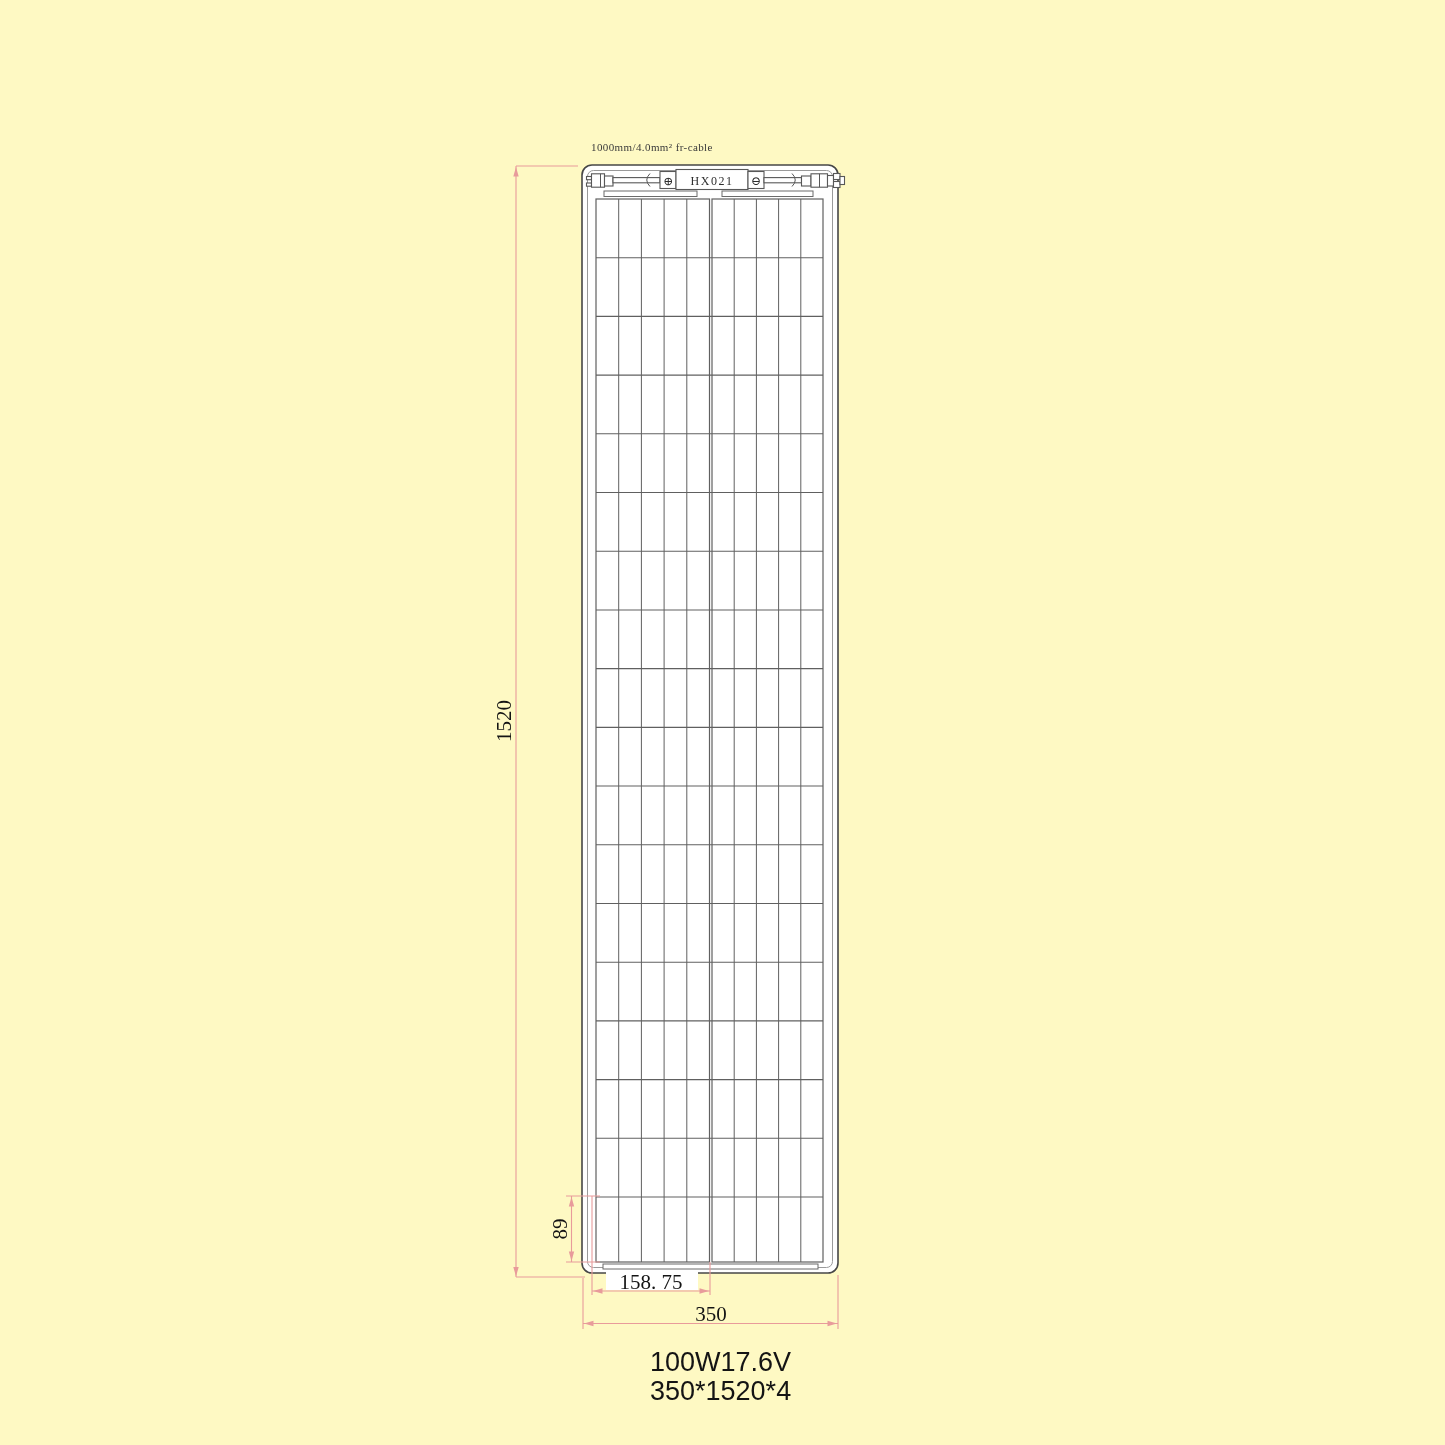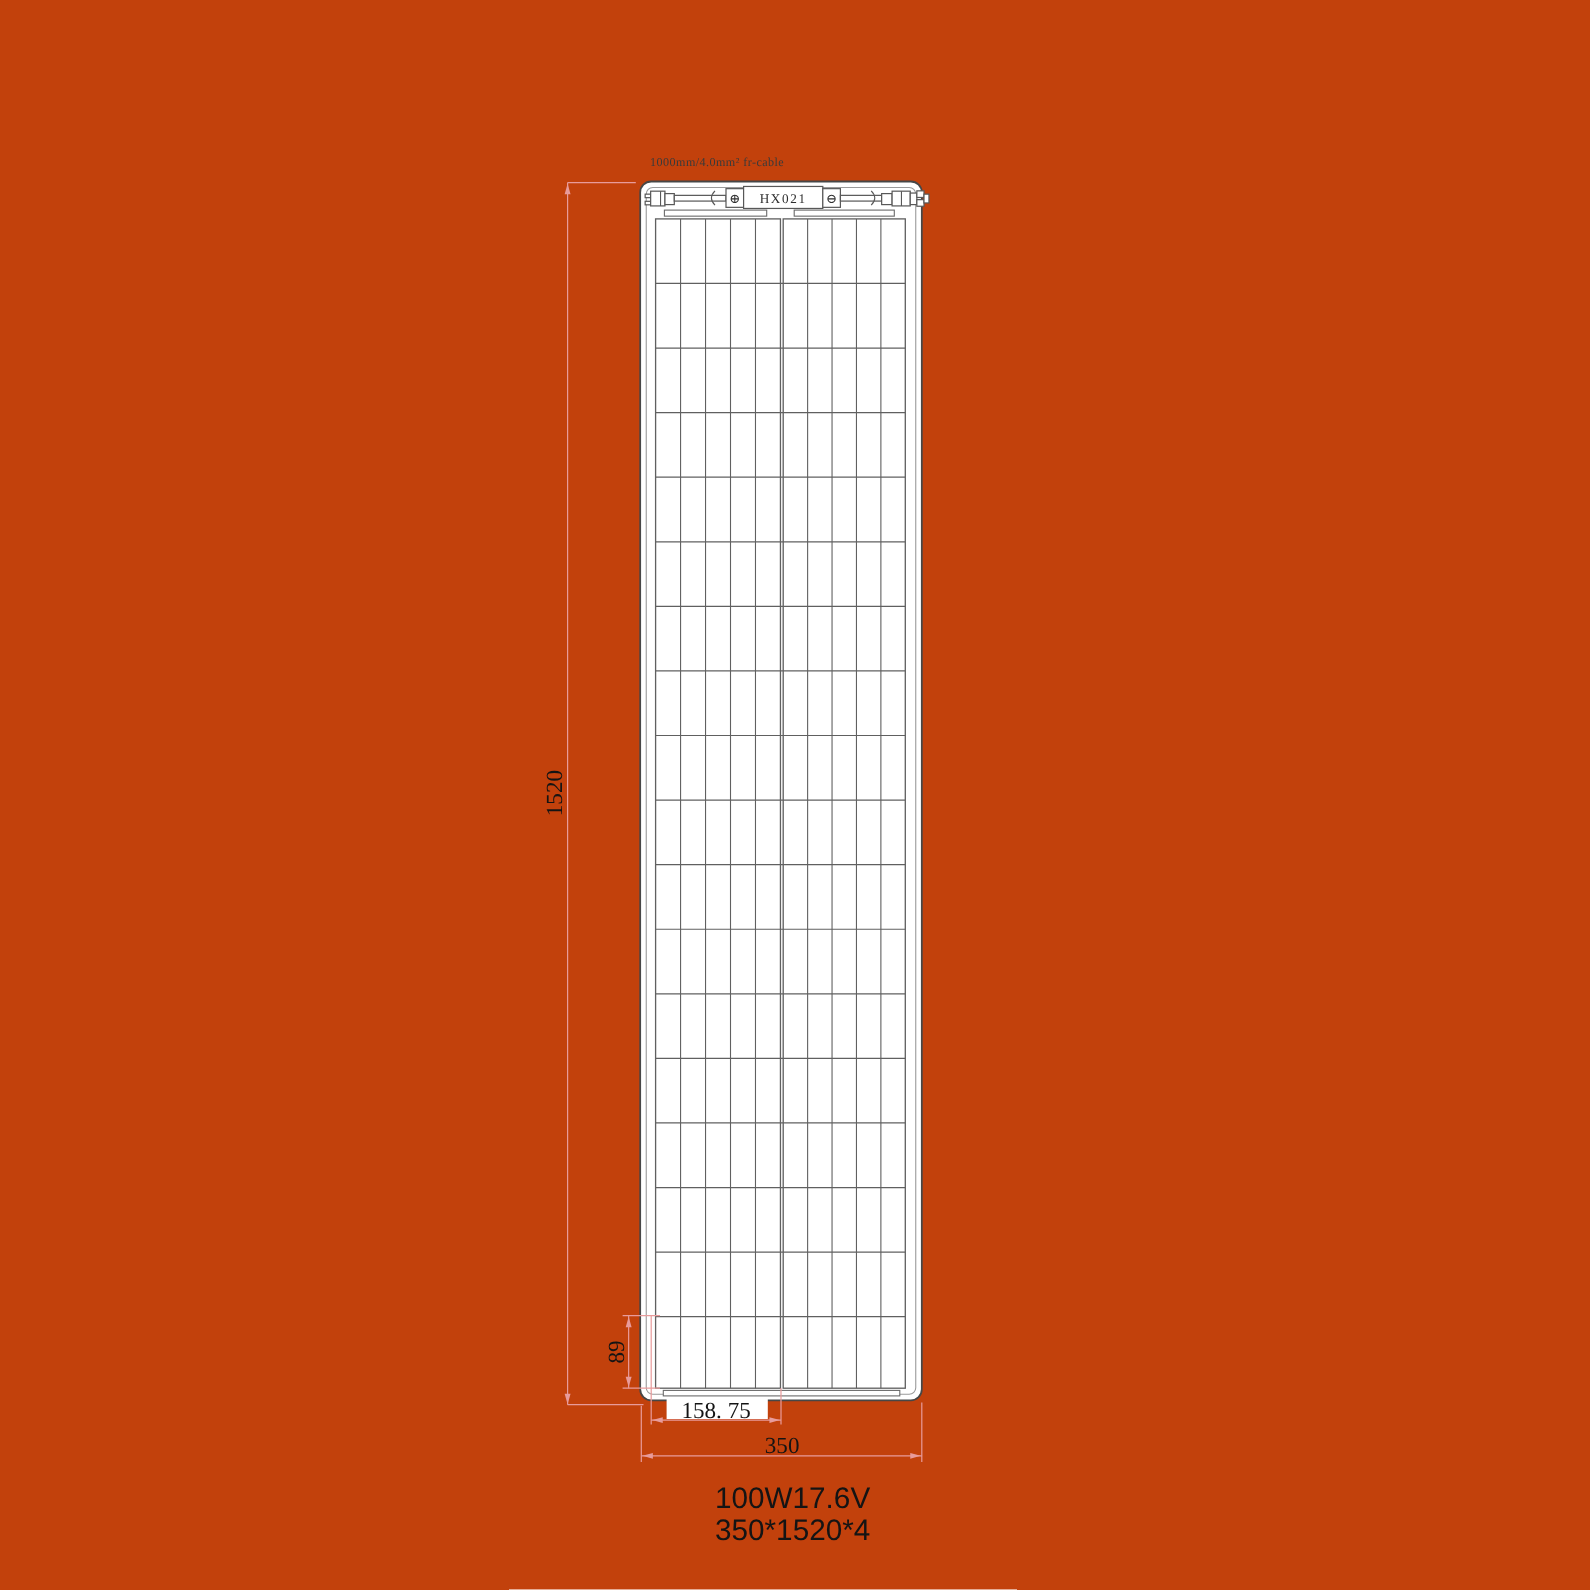--- a/index.html
+++ b/index.html
@@ -1,16 +1,16 @@
 <!DOCTYPE html>
 <html style="--dim: #e89b9b; --frame: #474747; --text: #141414;"><head>
 <meta charset="utf-8">
 <style>
   html,body{margin:0;padding:0;background:#fff;}
-  .canvas{position:relative;width:1445px;height:1445px;background:#c2410c;overflow:hidden;}
+  .canvas{position:relative;width:1445px;height:1445px;background:#fef9c3;overflow:hidden;}
   svg{position:absolute;left:0;top:0;}
   svg text{font-family:"Liberation Serif","DejaVu Serif",serif;fill:var(--text,#141414);}
   .frame{fill:#ffffff;stroke:var(--frame,#474747);stroke-width:1.6;}
   .inner{fill:none;stroke:#9a9a9a;stroke-width:1;}
   .part{fill:#ffffff;stroke:#585858;stroke-width:1.1;}
   .thin{fill:#ffffff;stroke:#6a6a6a;stroke-width:1;}
   .pline{stroke:#585858;stroke-width:1;fill:none;}
   .dim{stroke:var(--dim,#e89b9b);stroke-width:1.1;fill:none;}
   .dim-arrow{fill:var(--dim,#e89b9b);stroke:none;}
   .dim-text{font-size:21px;}

